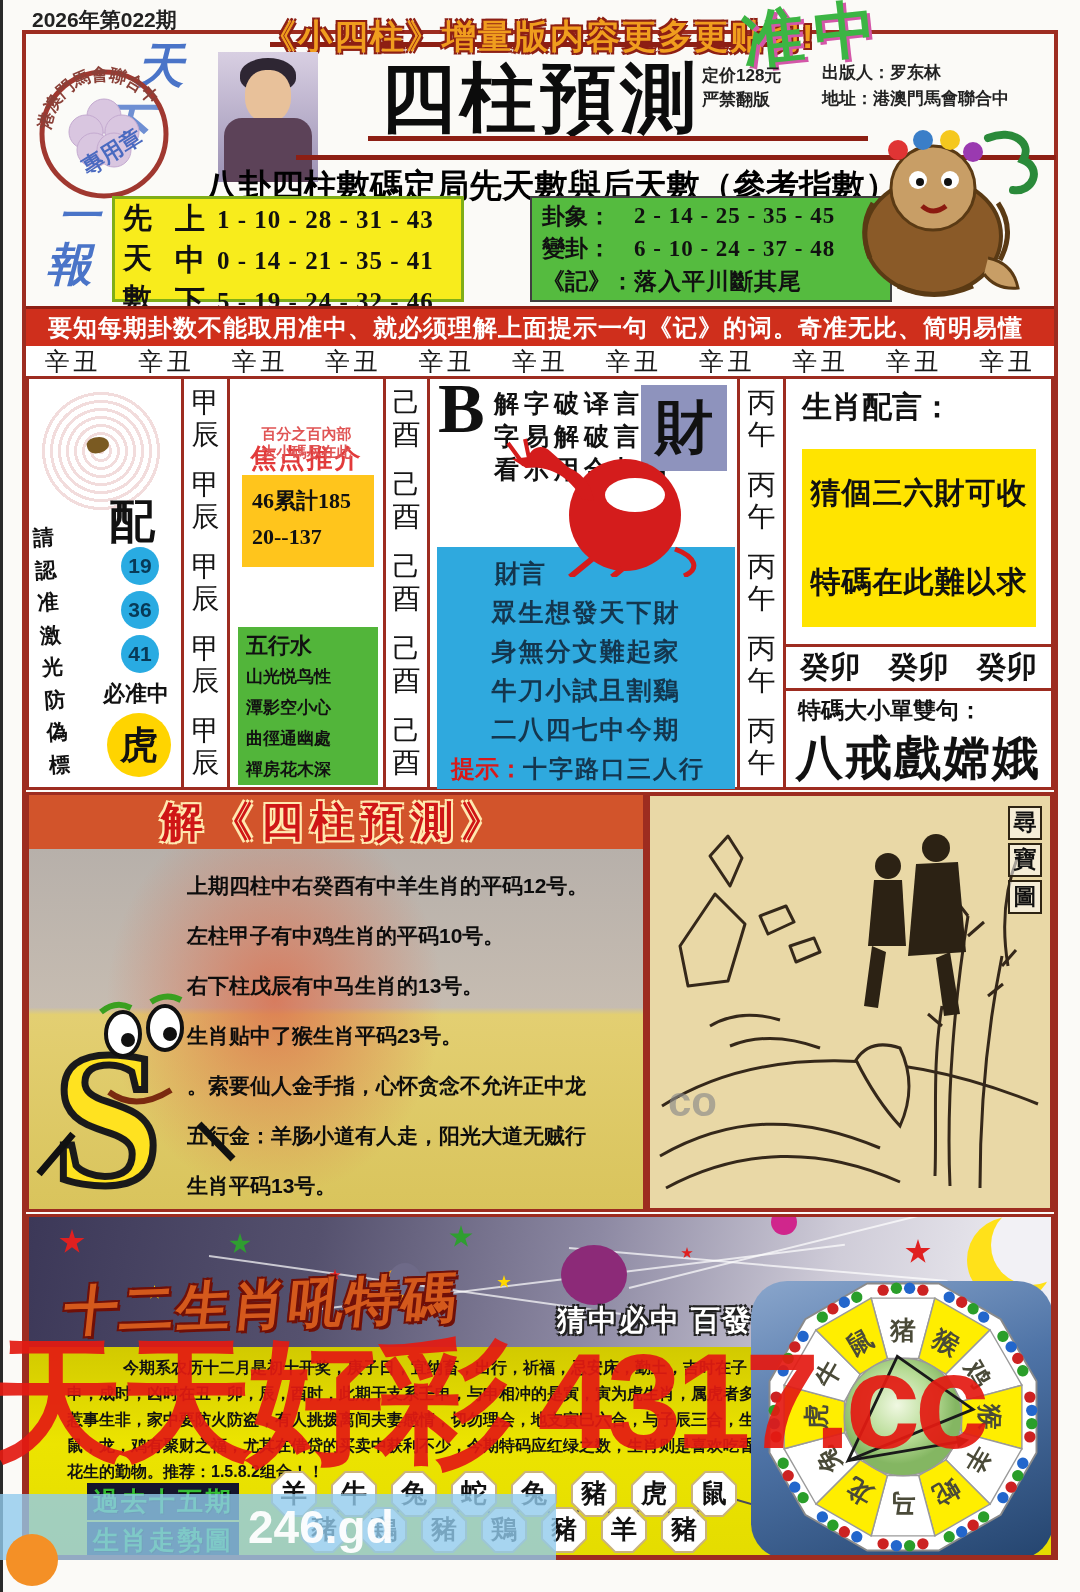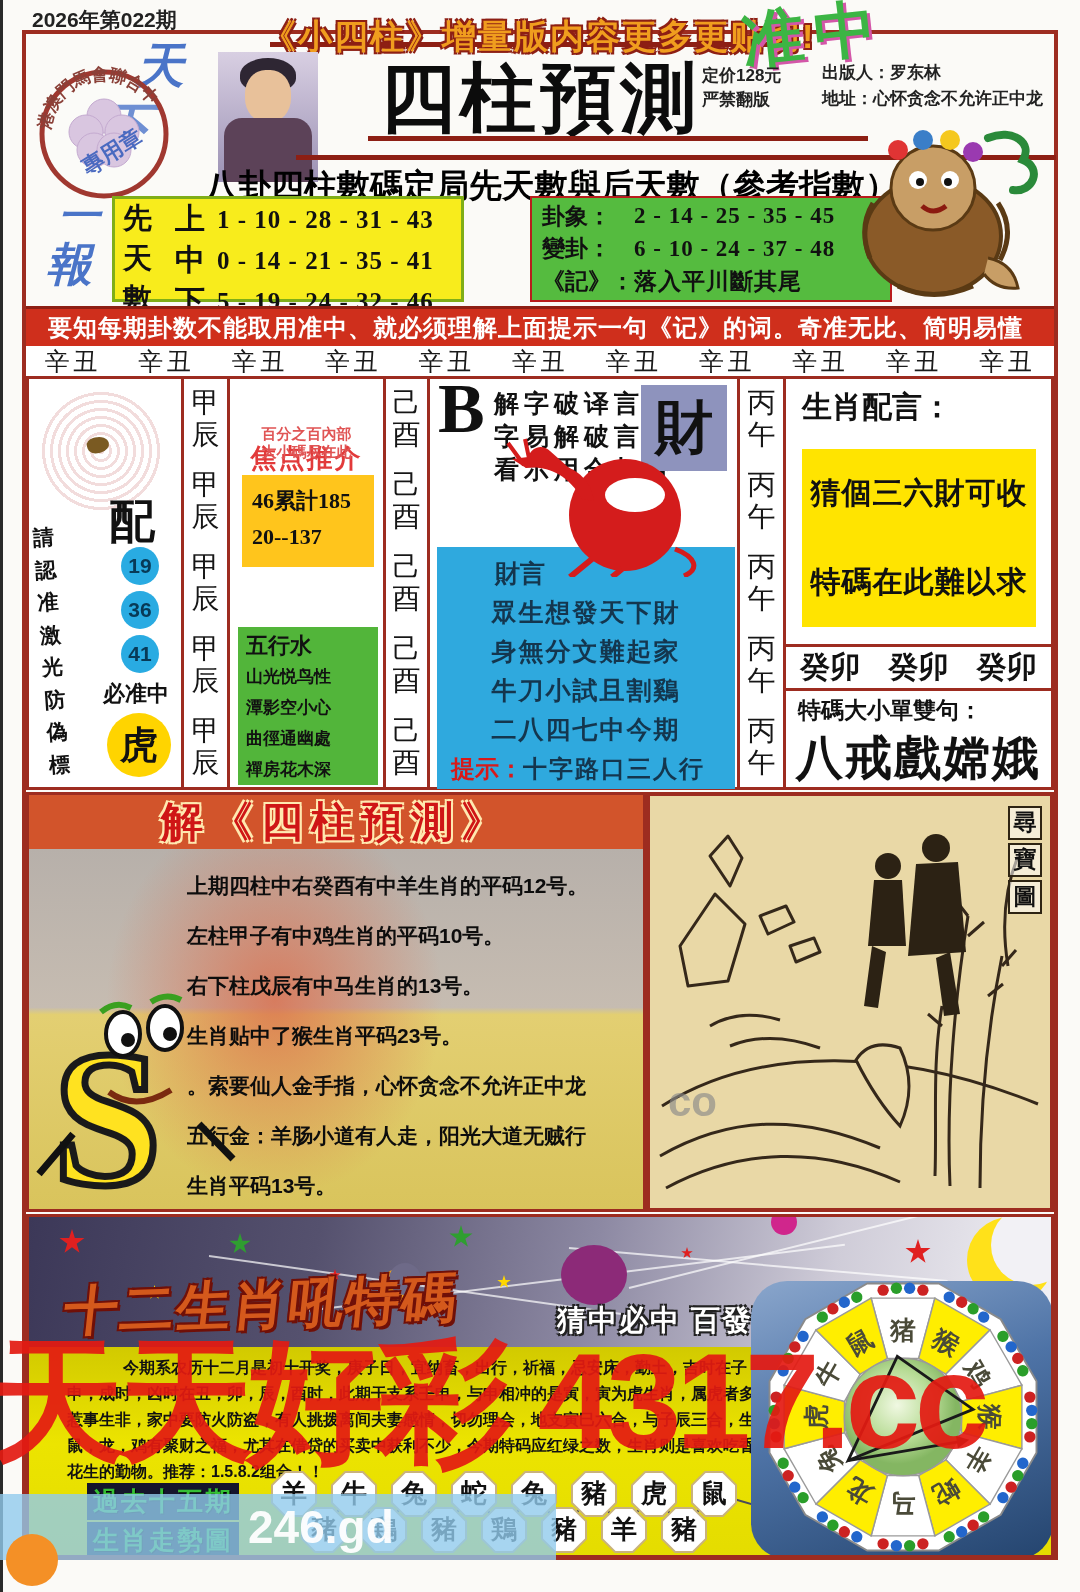--- a/index.html
+++ b/index.html
@@ -34,21 +34,21 @@
   
   .brand-char{color:#4a74c8;font-family:"Liberation Serif","DejaVu Serif",serif;font-style:italic;font-weight:700;}
   
   #prenatal{left:112px;top:196px;width:352px;height:106px;background:#f8ec1c;border:3px solid #7fae18;box-sizing:border-box;display:flex;}
   #prenatal .big{width:52px;padding-left:8px;font-size:29px;font-weight:900;font-family:"Liberation Serif","DejaVu Serif",serif;
                  display:flex;flex-direction:column;justify-content:space-around;}
   #prenatal .rows{flex:1;display:flex;flex-direction:column;justify-content:space-around;padding-right:4px;}
   #prenatal .row{display:flex;align-items:center;}
   #prenatal .row .k{font-size:30px;font-weight:900;font-family:"Liberation Serif","DejaVu Serif",serif;width:42px;}
   #prenatal .row .v{font-size:25px;font-weight:700;font-family:"Liberation Serif","DejaVu Serif",serif;letter-spacing:1px;}
-  #guabox{left:530px;top:196px;width:362px;height:106px;background:#55bb3f;border:2px solid #b91c1c;box-sizing:border-box;
+  #guabox{left:530px;top:196px;width:362px;height:106px;background:#55bb3f;border:2px solid #404040;box-sizing:border-box;
           display:flex;flex-direction:column;justify-content:space-around;padding:2px 10px;}
   #guabox .row{display:flex;align-items:center;font-family:"Liberation Serif","DejaVu Serif",serif;}
   #guabox .k{font-size:23px;font-weight:900;width:92px;}
   #guabox .v{font-size:23px;font-weight:700;letter-spacing:1px;}
   
   #banner{left:26px;top:306px;width:1028px;height:40px;background:#cf2f1c;border-top:3px solid #8d1f14;box-sizing:border-box;
           color:#fff;font-size:24px;font-weight:700;line-height:37px;padding-left:22px;letter-spacing:1px;}
   #ganzhi-row{left:26px;top:346px;width:1028px;height:30px;background:#fff;display:flex;justify-content:space-around;align-items:center;}
   #ganzhi-row span{font-size:25px;font-family:"Liberation Serif","DejaVu Serif",serif;color:#1a1a1a;letter-spacing:3px;}
   
@@ -173,21 +173,21 @@
   <div class="abs" id="slogan-line"></div>
   <div class="abs nb" id="slogan">《小四柱》增量版内容更多更贴切!</div>
   <div class="abs nb" id="stamp-mark">准中</div>
   <div class="abs nb" id="main-title">四柱預測</div>
   <div class="abs" id="price-block">
     <div>定价128元</div>
     <div>严禁翻版</div>
   </div>
   <div class="abs" id="pub-block">
     <div>出版人：罗东林</div>
-    <div>地址：心怀贪念不允许正中龙</div>
+    <div>地址：港澳門馬會聯合中</div>
   </div>
   <div class="abs" id="portrait">
     <div class="hair"></div>
     <div class="face"></div>
     <div class="body"></div>
   </div>
   <div class="abs rule" id="rule1"></div>
   <div class="abs rule" id="rule2"></div>
   <div class="abs nb" id="subtitle">八卦四柱數碼定局先天數與后天數（參考指數）</div>
 

